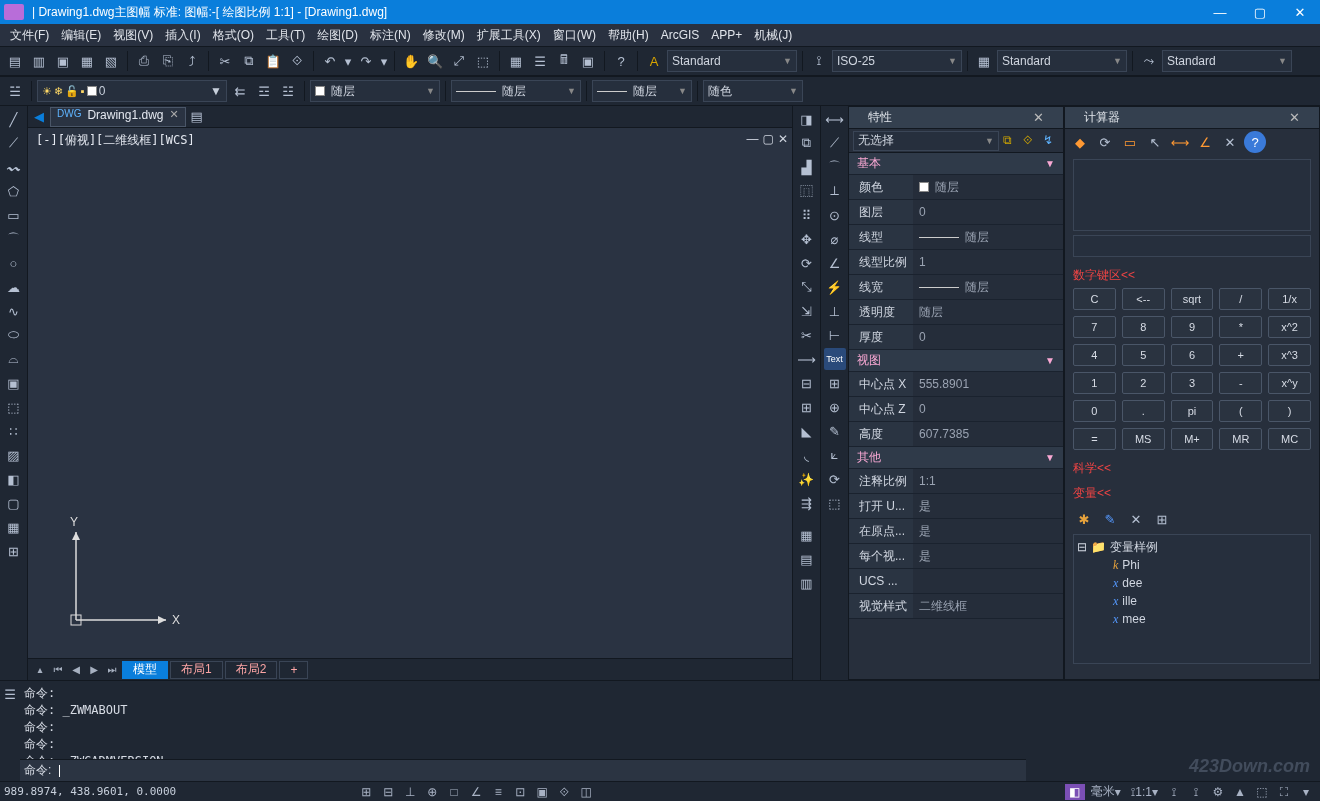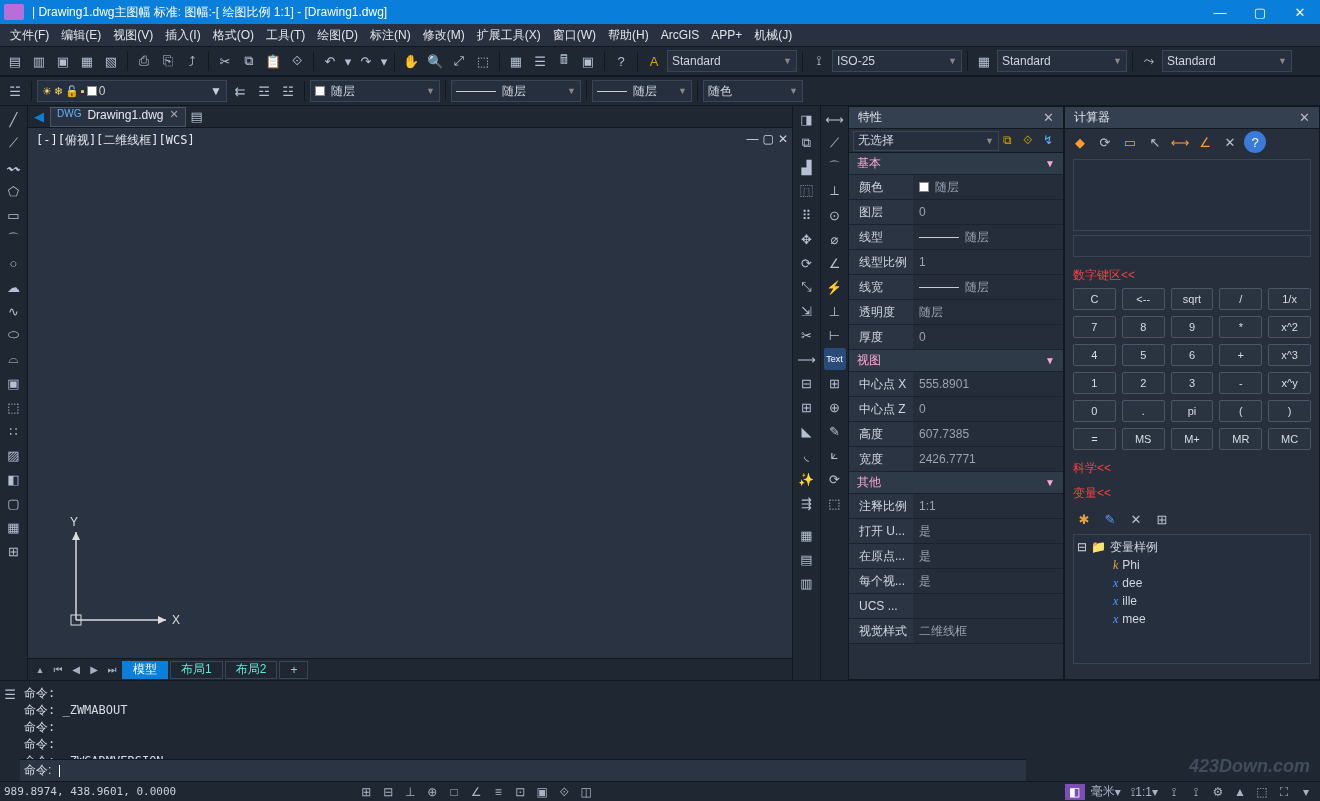--- a/index.html
+++ b/index.html
@@ -24,25 +24,25 @@
 .doc-tab-row{height:22px;background:#1f2733;display:flex;align-items:center;border-bottom:1px solid #121820}
 .doc-tab{background:#2a3342;border:1px solid #4a5668;height:20px;display:flex;padding:0 6px;color:#e4e8f0;font-family:SimSun,monospace;gap:6px}
 .doc-tab .close-x{color:#aaa;font-size:11px}
 .viewport{flex:1;position:relative;background:#2a3342}
 .viewport-label{position:absolute;top:4px;left:8px;color:#e4e8f0;font-family:SimSun,monospace;font-size:12px}
 .vp-ctrls{position:absolute;top:4px;right:4px;display:flex;gap:4px;color:#d0d6e0}
 .axis{position:absolute;left:38px;bottom:18px;width:120px;height:120px}
 .axis svg{overflow:visible}
 .layout-tabs{height:22px;background:#1f2733;display:flex;align-items:center;border-top:1px solid #121820;padding-left:4px;gap:2px}
 .layout-tabs .nav{width:16px;height:16px;color:#a6b0c0;display:flex;align-items:center;justify-content:center;font-size:10px}
-.layout-tab{padding:2px 10px;color:#5eead4;font-size:12px;border:1px solid #3a4556;height:18px;display:flex;align-items:center}
+.layout-tab{padding:2px 10px;color:#fca5a5;font-size:12px;border:1px solid #3a4556;height:18px;display:flex;align-items:center}
 .layout-tab.active{background:#0a7edb;color:#fff;border-color:#0a7edb}
 .vtoolcol{width:28px;background:#1f2733;border-left:1px solid #121820;display:flex;flex-direction:column;align-items:center;padding-top:2px;gap:2px}
 .panel{background:#272f3c;border:1px solid #121820;display:flex;flex-direction:column}
-.panel-hdr{height:22px;background:#34404f;display:flex;align-items:center;padding:0 9px;color:#e0e4ea;font-size:12px;border-bottom:1px solid #121820}
+.panel-hdr{height:22px;background:#34404f;display:flex;align-items:center;padding:0 19px;color:#e0e4ea;font-size:12px;border-bottom:1px solid #121820}
 .panel-hdr .pclose{margin-left:auto;font-size:13px;color:#bbb}
 .prop-panel{width:216px}
 .prop-select-row{height:24px;display:flex;align-items:center;padding:0 4px;gap:4px;border-bottom:1px solid #121820}
 .prop-select-row .combo{flex:1;min-width:0;height:20px}
 .prop-select-row .ico{width:16px;height:16px;font-size:12px;color:#cfa500}
 .section-hdr{height:22px;background:#2f3a49;display:flex;align-items:center;padding:0 8px;font-size:12px;color:#f9a8d4;border-bottom:1px solid #1a222e}
 .section-hdr .caret{margin-left:auto;font-size:10px}
 .kv{display:flex;height:25px;border-bottom:1px solid #1a222e;font-size:12px}
 .kv .k{width:64px;padding-left:10px;color:#d0d6e0;display:flex;align-items:center;background:#2a3442}
 .kv .v{flex:1;padding-left:6px;color:#9aa3b2;display:flex;align-items:center;background:#252d3a}
@@ -393,26 +393,20 @@
           <div class="v">
             <span>0</span>
           </div>
         </div>
         <div class="kv">
           <div class="k">高度</div>
           <div class="v">
             <span>607.7385</span>
           </div>
         </div>
-        <div class="kv">
-          <div class="k">宽度</div>
-          <div class="v">
-            <span>2426.7771</span>
-          </div>
-        </div>
       </div>
     <div id="prop-misc">
         <div class="section-hdr">
           <span>其他</span>
           <span class="caret">▼</span>
         </div>
         <div class="kv">
           <div class="k">注释比例</div>
           <div class="v">
             <span>1:1</span>

